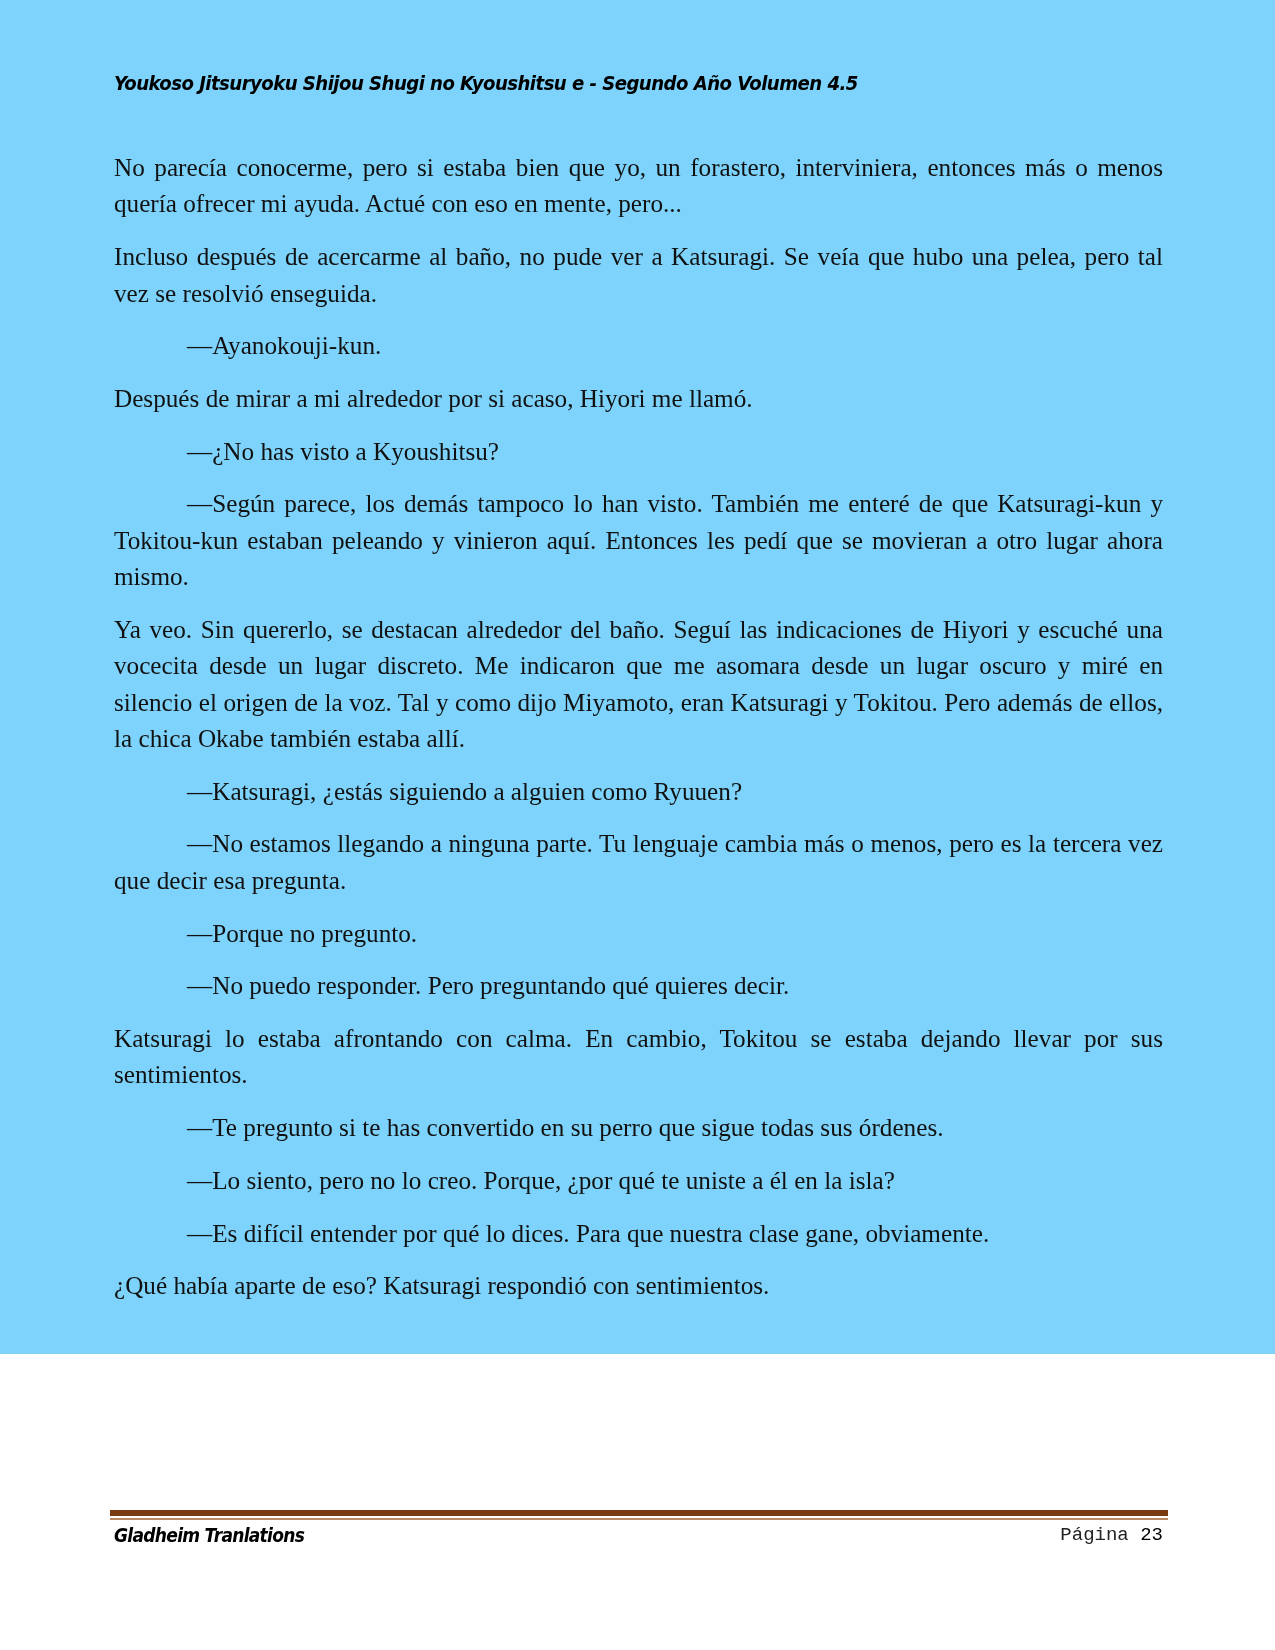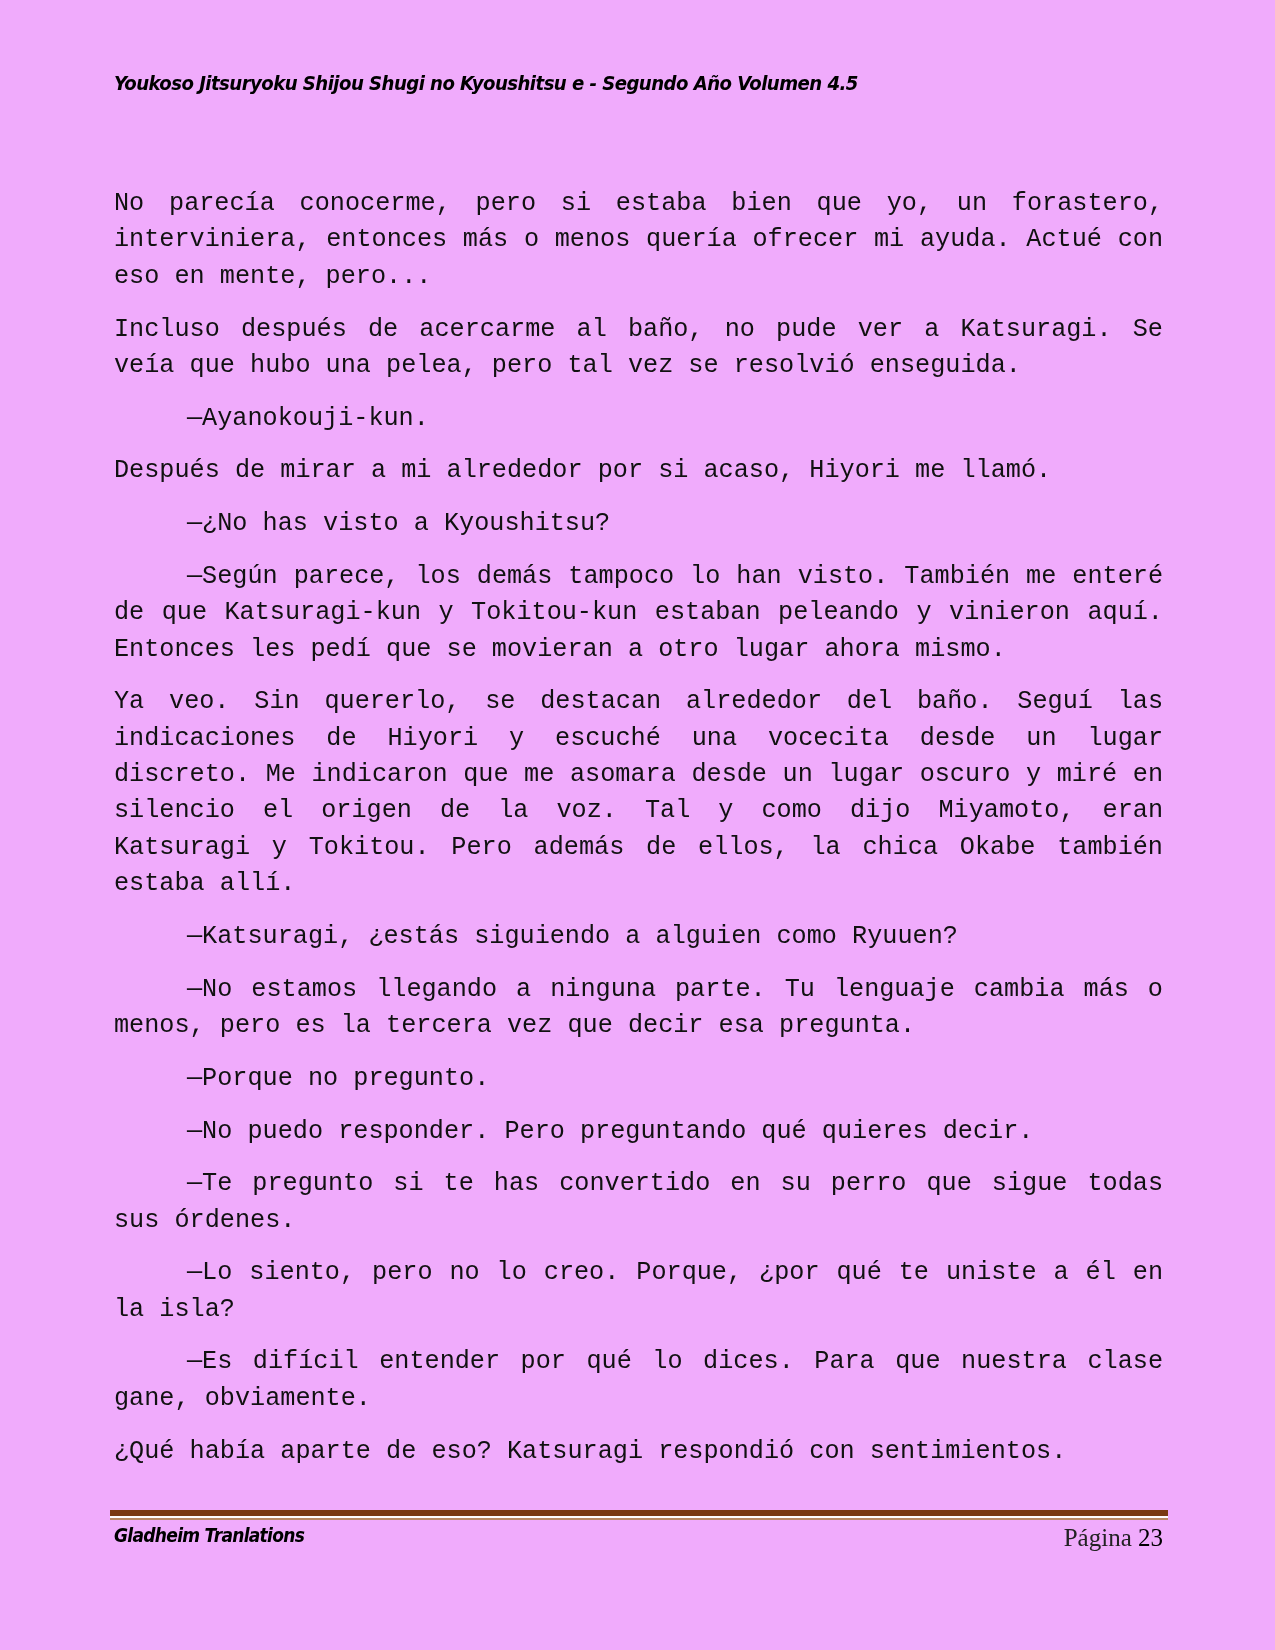--- a/index.html
+++ b/index.html
@@ -1,42 +1,42 @@
 <!DOCTYPE html>
 <html><head>
   <meta charset="utf-8">
   <style>
     html, body { margin: 0; padding: 0; background: #ffffff; }
     body { width: 1275px; height: 1650px; position: relative; overflow: hidden; color: #111; }
-    .page { position: absolute; left: 0; top: 0; width: 1275px; height: 1650px; background: #f0abfc; }
+    .page { position: absolute; left: 0; top: 0; width: 1275px; height: 1354px; background: #7dd3fc; }
     .running-header {
       position: absolute; left: 114px; top: 72px; width: 1050px;
       font-family: "DejaVu Sans", sans-serif; font-weight: bold; font-style: italic;
       font-size: 19.5px; letter-spacing: -0.6px; color: #000;
       transform: scaleX(0.93); transform-origin: left center; white-space: nowrap;
     }
     .body-text {
       position: absolute; left: 114px; top: 150px; width: 1049px;
-      font-family: Liberation Mono, monospace; font-size: 25.2px; line-height: 36.4px; color: #111; margin-top: 36px;
+      font-family: Liberation Serif, serif; font-size: 25.2px; line-height: 36.4px; color: #111;
     }
     .para { margin: 0 0 16.3px 0; text-align: justify; }
     .para.indent { text-indent: 73px; }
     .divider { position: absolute; left: 110px; top: 1510px; width: 1058px; }
     .divider .thick { height: 6px; background: #7a3a12; }
     .divider .gap { height: 2px; background: #fff; }
     .divider .thin { height: 2px; background: #b98a64; }
     .footer-left {
       position: absolute; left: 114px; top: 1524px;
       font-family: "DejaVu Sans", sans-serif; font-weight: bold; font-style: italic;
       font-size: 19px; letter-spacing: -0.8px; color: #000;
       transform: scaleX(0.9); transform-origin: left center; white-space: nowrap;
     }
     .footer-right {
       position: absolute; right: 112px; top: 1524px;
-      font-family: Liberation Serif, serif; font-size: 25px; color: #222; white-space: nowrap;
+      font-family: Liberation Mono, monospace; font-size: 19px; color: #222; white-space: nowrap;
     }
     .footer-right .num { color: #000; }
   </style>
 </head>
 <body>
 
 <div class="page">
 
   <div class="running-header">Youkoso Jitsuryoku Shijou Shugi no Kyoushitsu e - Segundo Año Volumen 4.5</div>
 
@@ -45,20 +45,21 @@
     <p class="para">Incluso después de acercarme al baño, no pude ver a Katsuragi. Se veía que hubo una pelea, pero tal vez se resolvió enseguida.</p>
     <p class="para indent">—Ayanokouji-kun.</p>
     <p class="para">Después de mirar a mi alrededor por si acaso, Hiyori me llamó.</p>
     <p class="para indent">—¿No has visto a Kyoushitsu?</p>
     <p class="para indent">—Según parece, los demás tampoco lo han visto. También me enteré de que Katsuragi-kun y Tokitou-kun estaban peleando y vinieron aquí. Entonces les pedí que se movieran a otro lugar ahora mismo.</p>
     <p class="para">Ya veo. Sin quererlo, se destacan alrededor del baño. Seguí las indicaciones de Hiyori y escuché una vocecita desde un lugar discreto. Me indicaron que me asomara desde un lugar oscuro y miré en silencio el origen de la voz. Tal y como dijo Miyamoto, eran Katsuragi y Tokitou. Pero además de ellos, la chica Okabe también estaba allí.</p>
     <p class="para indent">—Katsuragi, ¿estás siguiendo a alguien como Ryuuen?</p>
     <p class="para indent">—No estamos llegando a ninguna parte. Tu lenguaje cambia más o menos, pero es la tercera vez que decir esa pregunta.</p>
     <p class="para indent">—Porque no pregunto.</p>
     <p class="para indent">—No puedo responder. Pero preguntando qué quieres decir.</p>
+    <p class="para">Katsuragi lo estaba afrontando con calma. En cambio, Tokitou se estaba dejando llevar por sus sentimientos.</p>
     <p class="para indent">—Te pregunto si te has convertido en su perro que sigue todas sus órdenes.</p>
     <p class="para indent">—Lo siento, pero no lo creo. Porque, ¿por qué te uniste a él en la isla?</p>
     <p class="para indent">—Es difícil entender por qué lo dices. Para que nuestra clase gane, obviamente.</p>
     <p class="para">¿Qué había aparte de eso? Katsuragi respondió con sentimientos.</p>
   </div>
 
   <div class="divider">
     <div class="thick"></div>
     <div class="gap"></div>
     <div class="thin"></div>

